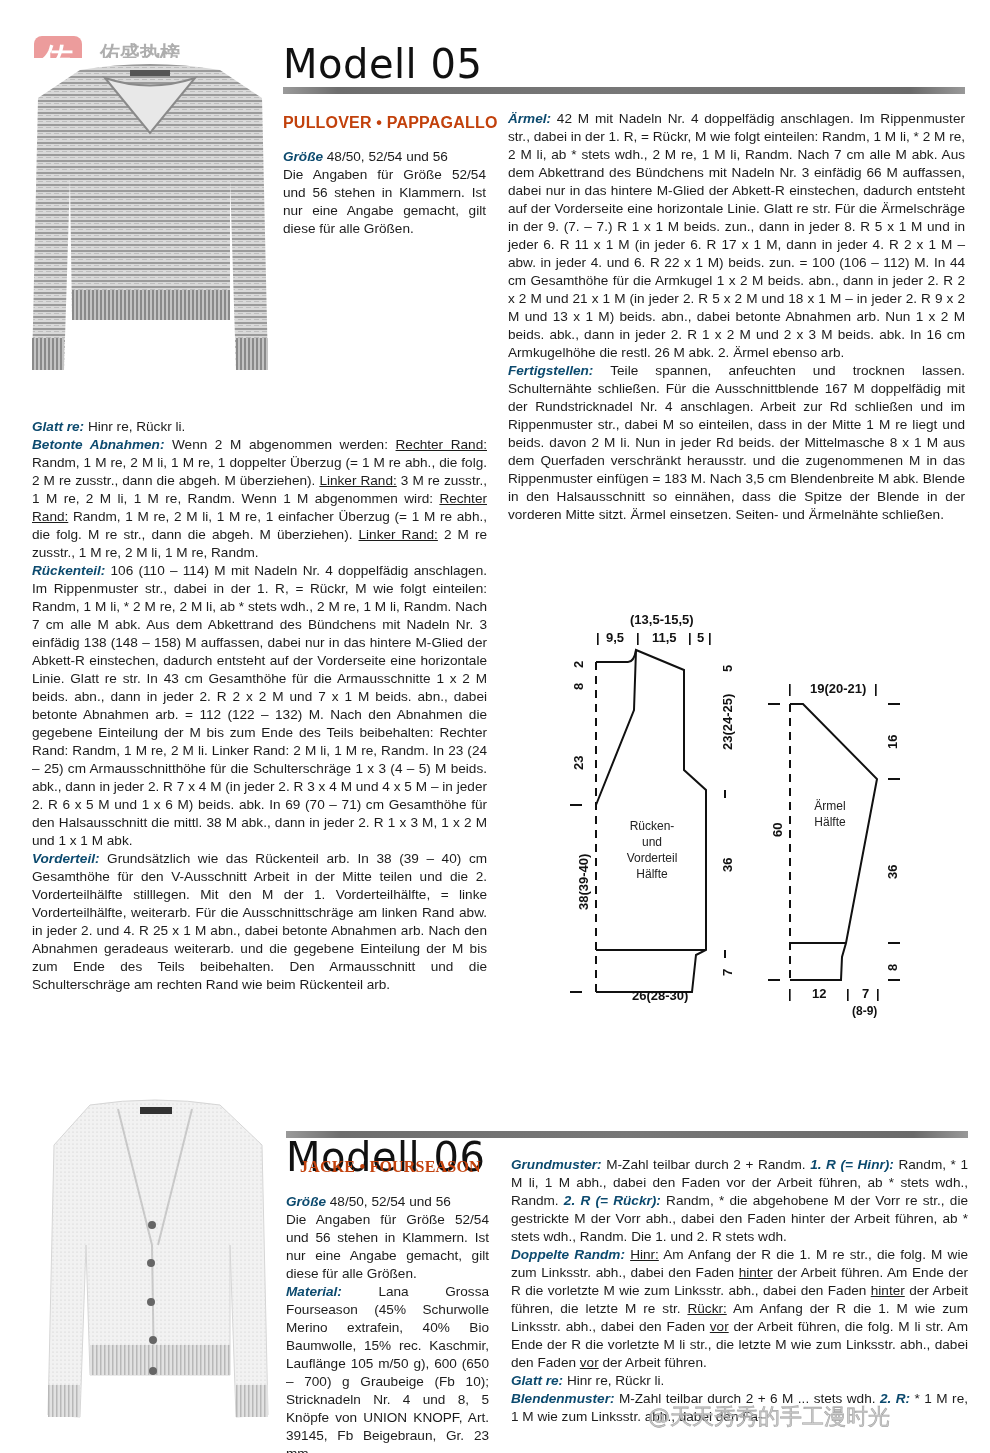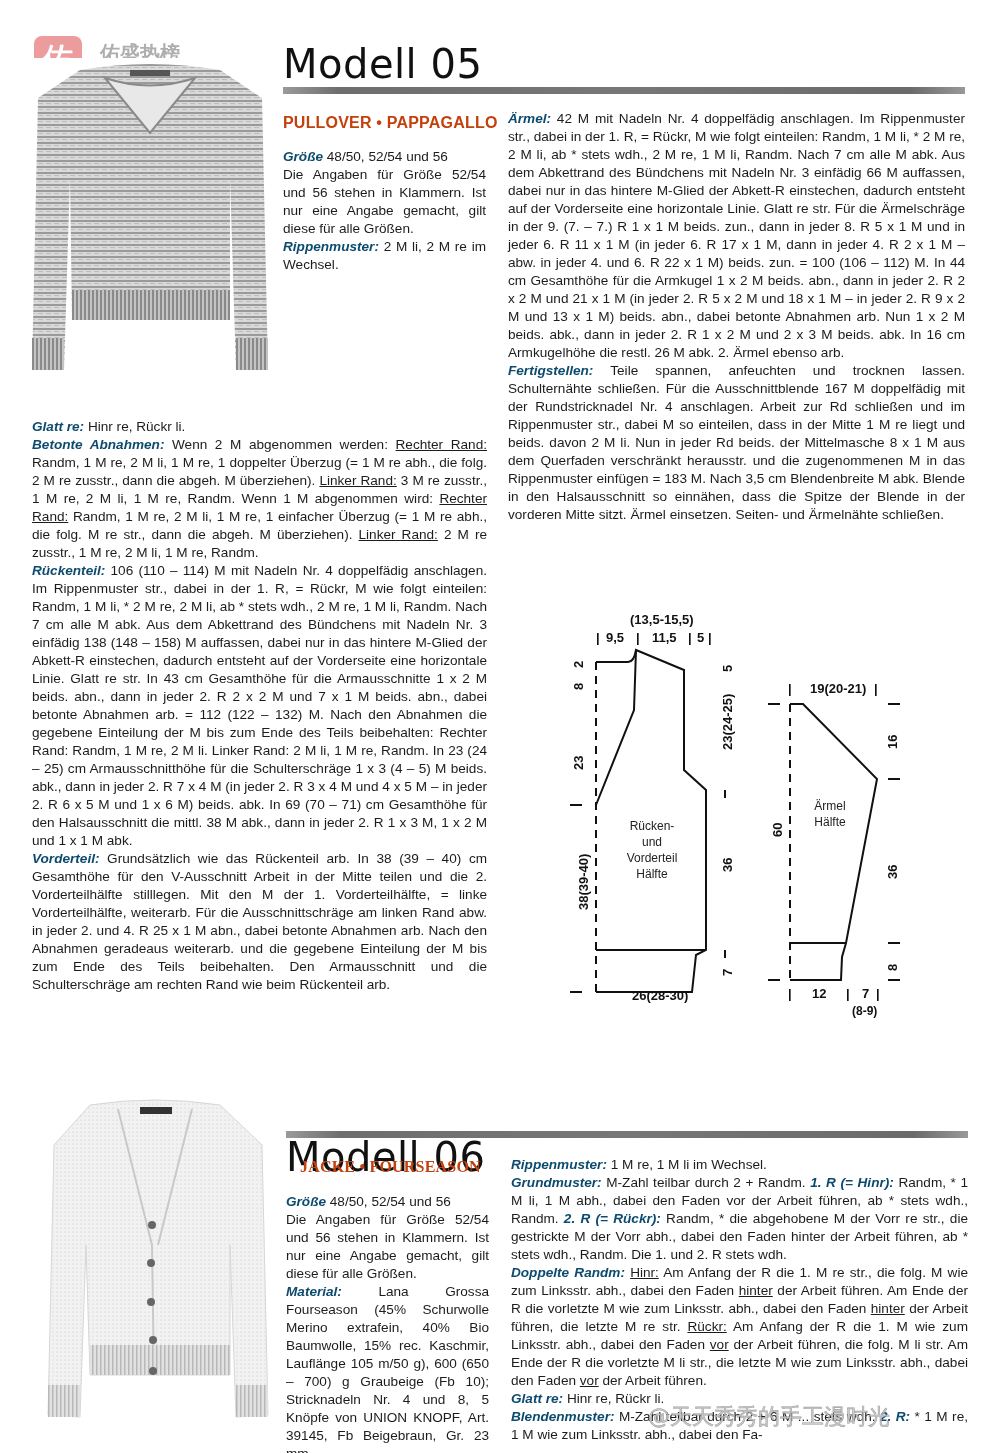--- a/index.html
+++ b/index.html
@@ -47,21 +47,20 @@
 </div>
 
 <div class="abs title" style="left:283px;top:44px;">Modell 05</div>
 <div class="abs rule" style="left:283px;top:87px;width:682px;"></div>
 
 <div class="abs subtitle" style="left:283px;top:114px;">PULLOVER • PAPPAGALLO</div>
 
 <div class="abs txt" style="left:283px;top:148px;width:203px;">
   <p><b>Größe</b><span> 48/50, 52/54 und 56</span></p>
   <p><span>Die Angaben für Größe 52/54 und 56 stehen in Klammern. Ist nur eine Angabe gemacht, gilt diese für alle Größen.</span></p>
-  <p><b>Rippenmuster:</b><span> 2 M li, 2 M re im Wechsel.</span></p>
 </div>
 
 <div class="abs txt" style="left:32px;top:418px;width:455px;">
   <p><b>Glatt re:</b><span> Hinr re, Rückr li.</span></p>
   <p><b>Betonte Abnahmen:</b><span> Wenn 2 M abgenommen werden: </span><u>Rechter Rand:</u><span> Randm, 1 M re, 2 M li, 1 M re, 1 doppelter Überzug (= 1 M re abh., die folg. 2 M re zusstr., dann die abgeh. M überziehen). </span><u>Linker Rand:</u><span> 3 M re zusstr., 1 M re, 2 M li, 1 M re, Randm. Wenn 1 M abgenommen wird: </span><u>Rechter Rand:</u><span> Randm, 1 M re, 2 M li, 1 M re, 1 einfacher Überzug (= 1 M re abh., die folg. M re str., dann die abgeh. M überziehen). </span><u>Linker Rand:</u><span> 2 M re zusstr., 1 M re, 2 M li, 1 M re, Randm.</span></p>
   <p><b>Rückenteil:</b><span> 106 (110 – 114) M mit Nadeln Nr. 4 doppelfädig anschlagen. Im Rippenmuster str., dabei in der 1. R, = Rückr, M wie folgt einteilen: Randm, 1 M li, * 2 M re, 2 M li, ab * stets wdh., 2 M re, 1 M li, Randm. Nach 7 cm alle M abk. Aus dem Abkettrand des Bündchens mit Nadeln Nr. 3 einfädig 138 (148 – 158) M auffassen, dabei nur in das hintere M-Glied der Abkett-R einstechen, dadurch entsteht auf der Vorderseite eine horizontale Linie. Glatt re str. In 43 cm Gesamthöhe für die Armausschnitte 1 x 2 M beids. abn., dann in jeder 2. R 2 x 2 M und 7 x 1 M beids. abn., dabei betonte Abnahmen arb. = 112 (122 – 132) M. Nach den Abnahmen die gegebene Einteilung der M bis zum Ende des Teils beibehalten: Rechter Rand: Randm, 1 M re, 2 M li. Linker Rand: 2 M li, 1 M re, Randm. In 23 (24 – 25) cm Armausschnitthöhe für die Schulterschräge 1 x 3 (4 – 5) M beids. abk., dann in jeder 2. R 7 x 4 M (in jeder 2. R 3 x 4 M und 4 x 5 M – in jeder 2. R 6 x 5 M und 1 x 6 M) beids. abk. In 69 (70 – 71) cm Gesamthöhe für den Halsausschnitt die mittl. 38 M abk., dann in jeder 2. R 1 x 3 M, 1 x 2 M und 1 x 1 M abk.</span></p>
   <p><b>Vorderteil:</b><span> Grundsätzlich wie das Rückenteil arb. In 38 (39 – 40) cm Gesamthöhe für den V-Ausschnitt Arbeit in der Mitte teilen und die 2. Vorderteilhälfte stilllegen. Mit den M der 1. Vorderteilhälfte, = linke Vorderteilhälfte, weiterarb. Für die Ausschnittschräge am linken Rand abw. in jeder 2. und 4. R 25 x 1 M abn., dabei betonte Abnahmen arb. Nach den Abnahmen geradeaus weiterarb. und die gegebene Einteilung der M bis zum Ende des Teils beibehalten. Den Armausschnitt und die Schulterschräge am rechten Rand wie beim Rückenteil arb.</span></p>
 </div>
 
 <div class="abs txt" style="left:508px;top:110px;width:457px;">
@@ -177,20 +176,19 @@
 
 <div class="abs subtitle" style="left:300px;top:1158px;font-family:Liberation Serif, serif;">JACKE • FOURSEASON</div>
 
 <div class="abs txt" style="left:286px;top:1193px;width:203px;">
   <p><b>Größe</b><span> 48/50, 52/54 und 56</span></p>
   <p><span>Die Angaben für Größe 52/54 und 56 stehen in Klammern. Ist nur eine Angabe gemacht, gilt diese für alle Größen.</span></p>
   <p><b>Material:</b><span> Lana Grossa Fourseason (45% Schurwolle Merino extrafein, 40% Bio Baumwolle, 15% rec. Kaschmir, Lauflänge 105 m/50 g), 600 (650 – 700) g Graubeige (Fb 10); Stricknadeln Nr. 4 und 8, 5 Knöpfe von UNION KNOPF, Art. 39145, Fb Beigebraun, Gr. 23 mm.</span></p>
 </div>
 
 <div class="abs txt" style="left:511px;top:1156px;width:457px;">
-  <p><b>Rippenmuster:</b><span> 1 M re, 1 M li im Wechsel.</span></p>
   <p><b>Grundmuster:</b><span> M-Zahl teilbar durch 2 + Randm. </span><b>1. R (= Hinr):</b><span> Randm, * 1 M li, 1 M abh., dabei den Faden vor der Arbeit führen, ab * stets wdh., Randm. </span><b>2. R (= Rückr):</b><span> Randm, * die abgehobene M der Vorr re str., die gestrickte M der Vorr abh., dabei den Faden hinter der Arbeit führen, ab * stets wdh., Randm. Die 1. und 2. R stets wdh.</span></p>
   <p><b>Doppelte Randm:</b> <u>Hinr:</u><span> Am Anfang der R die 1. M re str., die folg. M wie zum Linksstr. abh., dabei den Faden </span><u>hinter</u><span> der Arbeit führen. Am Ende der R die vorletzte M wie zum Linksstr. abh., dabei den Faden </span><u>hinter</u><span> der Arbeit führen, die letzte M re str. </span><u>Rückr:</u><span> Am Anfang der R die 1. M wie zum Linksstr. abh., dabei den Faden </span><u>vor</u><span> der Arbeit führen, die folg. M li str. Am Ende der R die vorletzte M li str., die letzte M wie zum Linksstr. abh., dabei den Faden </span><u>vor</u><span> der Arbeit führen.</span></p>
   <p><b>Glatt re:</b><span> Hinr re, Rückr li.</span></p>
   <p><b>Blendenmuster:</b><span> M-Zahl teilbar durch 2 + 6 M ... stets wdh. </span><b>2. R:</b><span> * 1 M re, 1 M wie zum Linksstr. abh., dabei den Fa-</span></p>
 </div>
 
 <div class="wm-bottom">@天天秀秀的手工漫时光</div>
 
 </body></html>

